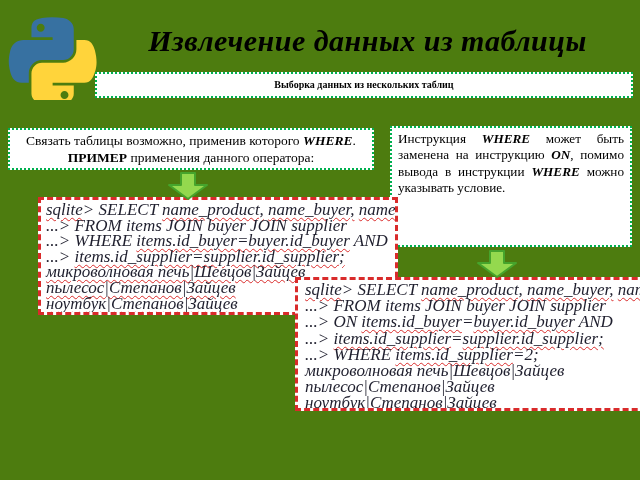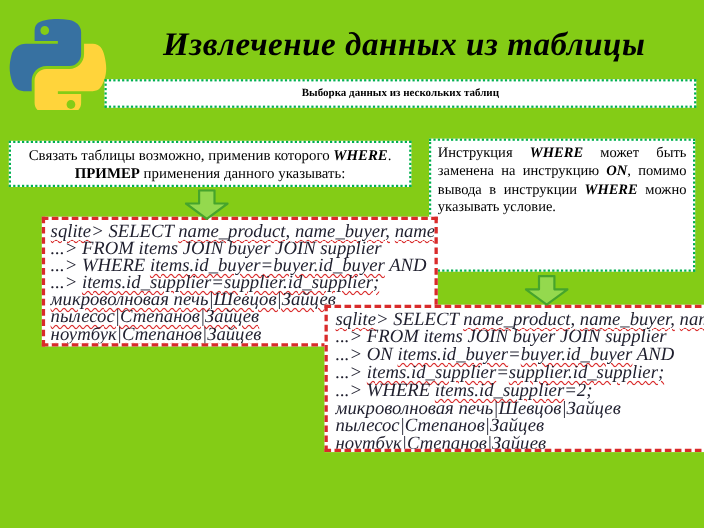--- a/index.html
+++ b/index.html
@@ -8,21 +8,21 @@
     --arrow-fill:#94D94E;
     --arrow-outline:#46A42C;
     --python-blue:#3771A1;
     --python-yellow:#FFD43B;
     --text:#000000;
     --code-text:#1F1F2E;
   }
   html,body{margin:0;padding:0;}
   body{width:640px;height:480px;overflow:hidden;background:#ffffff;
        font-family:"Liberation Serif", serif;}
-  .slide{position:relative;width:640px;height:480px;background:#84cc16;}
+  .slide{position:relative;width:640px;height:480px;background:#4d7c0f;}
 
   .logo{position:absolute;left:8px;top:10px;width:90px;height:90px;}
   .py-blue{fill:var(--python-blue);}
   .py-yellow{fill:var(--python-yellow);}
 
   .title{position:absolute;left:100px;top:18px;width:535px;height:46px;
          margin:0;text-align:center;font-size:30px;font-weight:bold;
          font-style:italic;color:var(--text);line-height:46px;letter-spacing:.5px;}
 
   .gbox{position:absolute;border:2px dotted var(--green-dotted-border);
@@ -66,21 +66,21 @@
   </svg>
 
   <h1 class="title">Извлечение данных из таблицы</h1>
 
   <div class="gbox subtitle-box">
     <span>Выборка данных из нескольких таблиц</span>
   </div>
 
   <div class="gbox left-note note">
       <p><span>Связать таблицы возможно, применив которого </span><span class="b i">WHERE</span><span>.</span></p>
-      <p><span class="b">ПРИМЕР</span><span> применения данного указывать:</span></p>
+      <p><span class="b">ПРИМЕР</span><span> применения данного оператора:</span></p>
     </div>
 
   <div class="gbox right-note note">
       <p><span>Инструкция </span><span class="b i">WHERE</span><span> может быть заменена на инструкцию </span><span class="b i">ON</span><span>, помимо вывода в инструкции </span><span class="b i">WHERE</span><span> можно указывать условие.</span></p>
     </div>
 
   <svg class="arrow arrow-left" viewBox="0 0 40 28" xmlns="http://www.w3.org/2000/svg" aria-hidden="true">
     <polygon points="13,1 27,1 27,13 39,13 20,27 1,13 13,13"></polygon>
   </svg>
 

